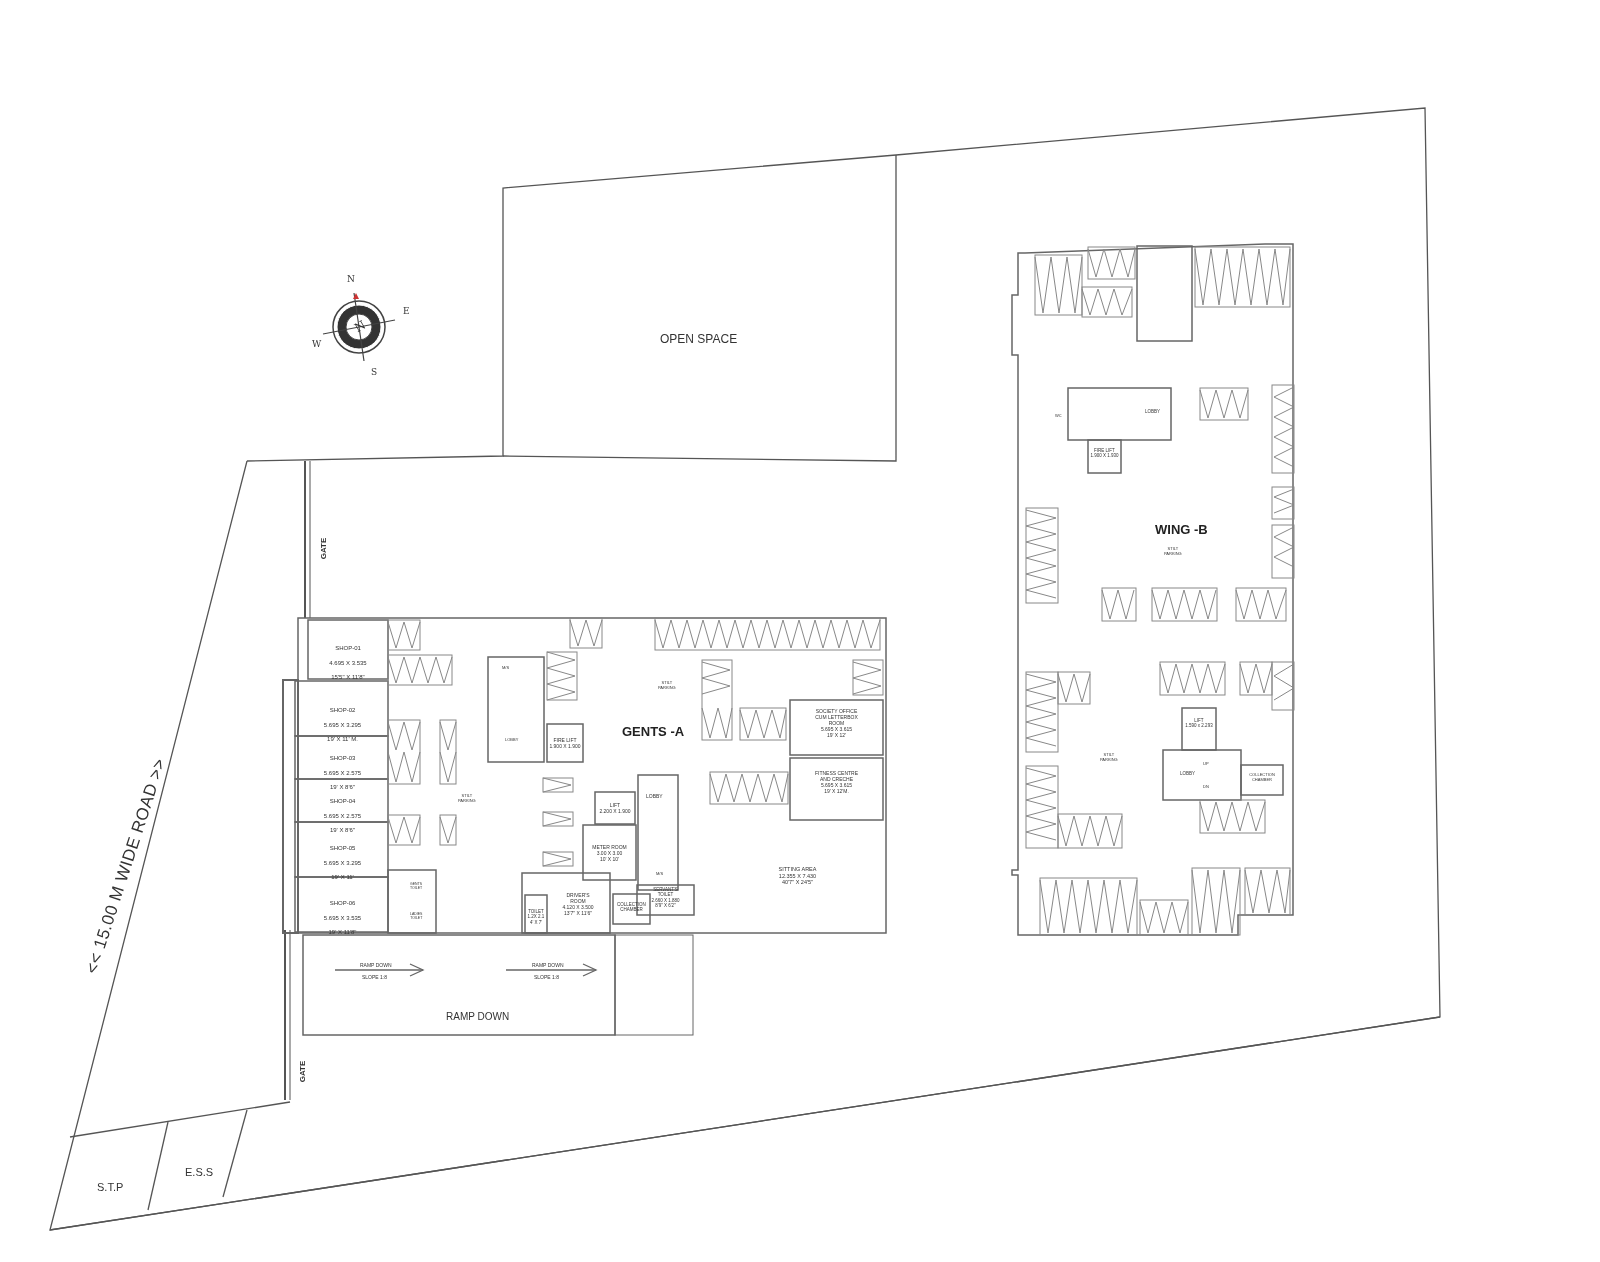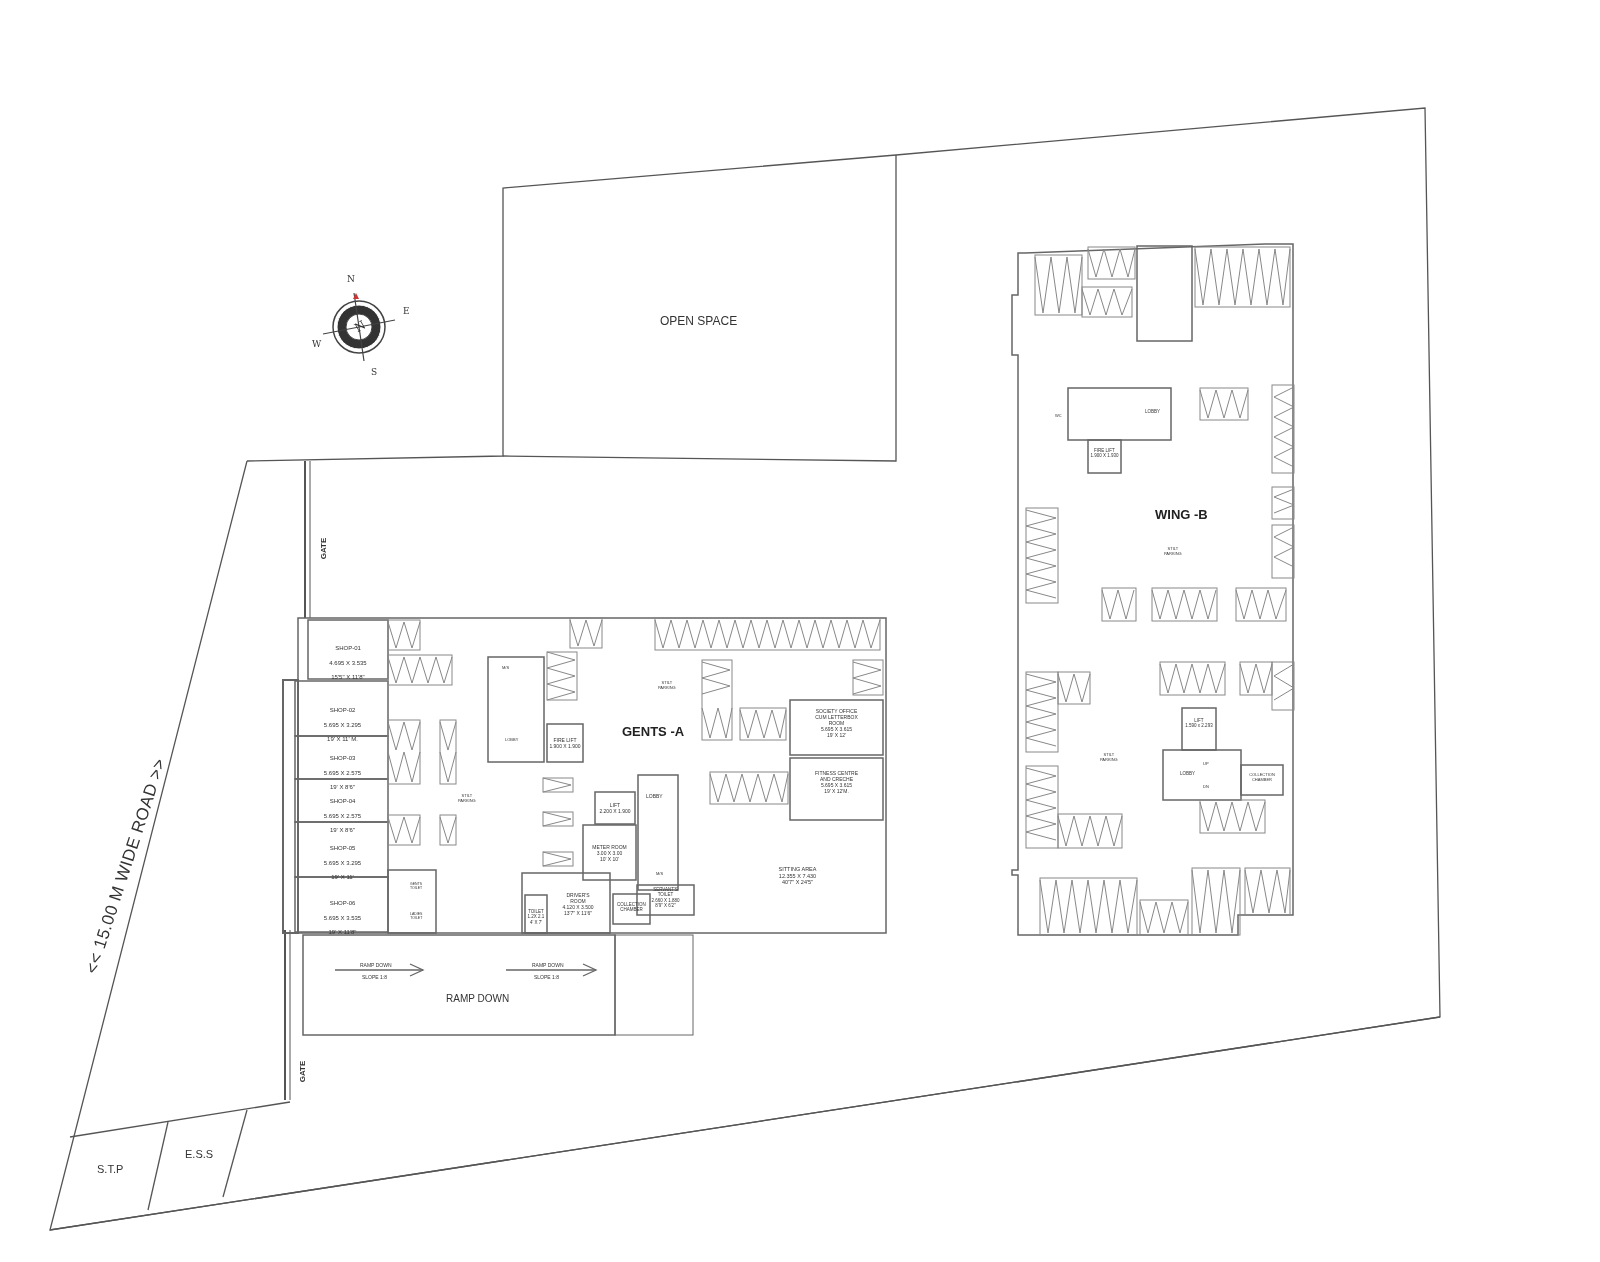--- a/index.html
+++ b/index.html
@@ -1,21 +1,21 @@
 <!DOCTYPE html>
 <html><head>
 <meta charset="utf-8">
 <style>
   html, body { margin: 0; padding: 0; background: #ffffff; }
   body { width: 1600px; height: 1262px; position: relative; overflow: hidden;
          font-family: "Liberation Sans", sans-serif; color: #2a2a2a; }
   svg { position: absolute; left: 0; top: 0; }
   .lbl { position: absolute; text-align: center; font-size: 6px; line-height: 1.2;
          color: #333; font-family: "Liberation Sans", sans-serif; white-space: pre-line; }
-  .big { font-size: 12px; color: #333; }
+  .big { font-size: 12px; color: #333; margin-top: 18px; }
   .wing { font-size: 13px; font-weight: bold; color: #222; }
   .road { position: absolute; font-size: 17px; color: #333; transform: rotate(-72deg);
           transform-origin: left top; white-space: nowrap; letter-spacing: 0.5px; }
   .gate { position: absolute; font-size: 8px; font-weight: bold; color: #333; transform: rotate(-90deg); }
 </style>
 </head>
 <body>
 
 <svg width="1600" height="1262" viewBox="0 0 1600 1262">
   <g fill="none" stroke="#555" stroke-width="1.3">
@@ -273,21 +273,21 @@
 5.695 X 3.615
 19' X 12'M.</div>
 <div class="lbl" style="left:760px;top:866px;width:75px;font-size:5.5px;">SITTING AREA
 12.355 X 7.430
 40'7" X 24'5"</div>
 <div class="lbl" style="left:410px;top:882px;font-size:3.5px;">GENTS
 TOILET</div>
 <div class="lbl" style="left:410px;top:912px;font-size:3.5px;">LADIES
 TOILET</div>
 
-<div class="lbl wing" style="left:1155px;top:507px;">WING -B</div>
+<div class="lbl wing" style="left:1155px;top:522px;">WING -B</div>
 <div class="lbl" style="left:1164px;top:547px;font-size:4px;">STILT
 PARKING</div>
 <div class="lbl" style="left:1100px;top:753px;font-size:4px;">STILT
 PARKING</div>
 <div class="lbl" style="left:1145px;top:409px;font-size:4.5px;">LOBBY</div>
 <div class="lbl" style="left:1055px;top:414px;font-size:4px;">WC</div>
 <div class="lbl" style="left:1088px;top:448px;width:33px;font-size:4.5px;">FIRE LIFT
 1.900 X 1.930</div>
 <div class="lbl" style="left:1182px;top:718px;width:34px;font-size:4.5px;">LIFT
 1.590 x 2.293</div>

